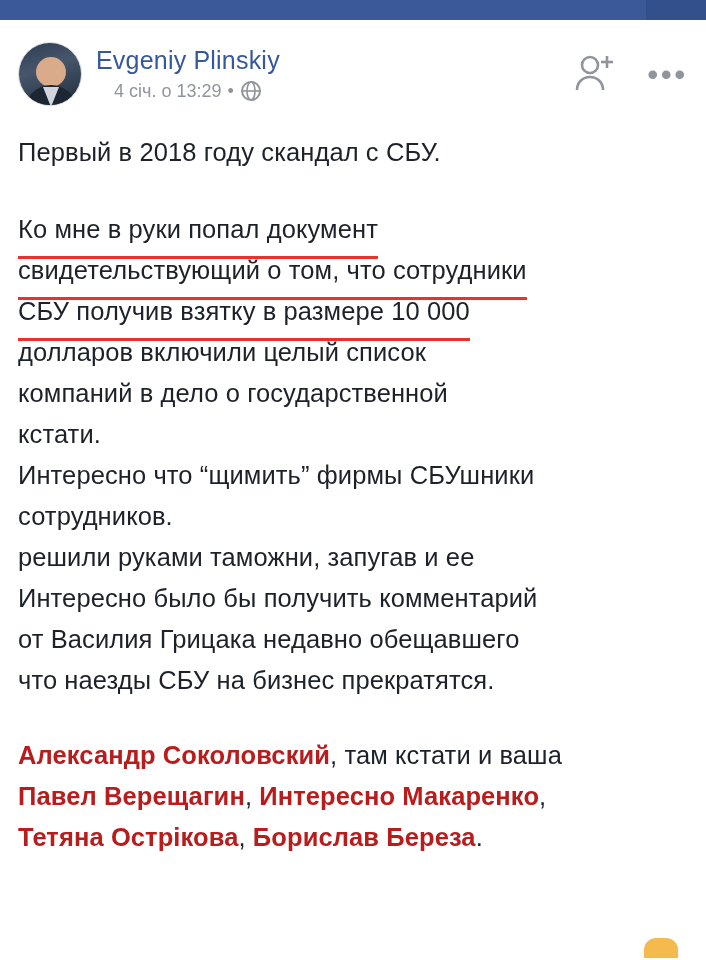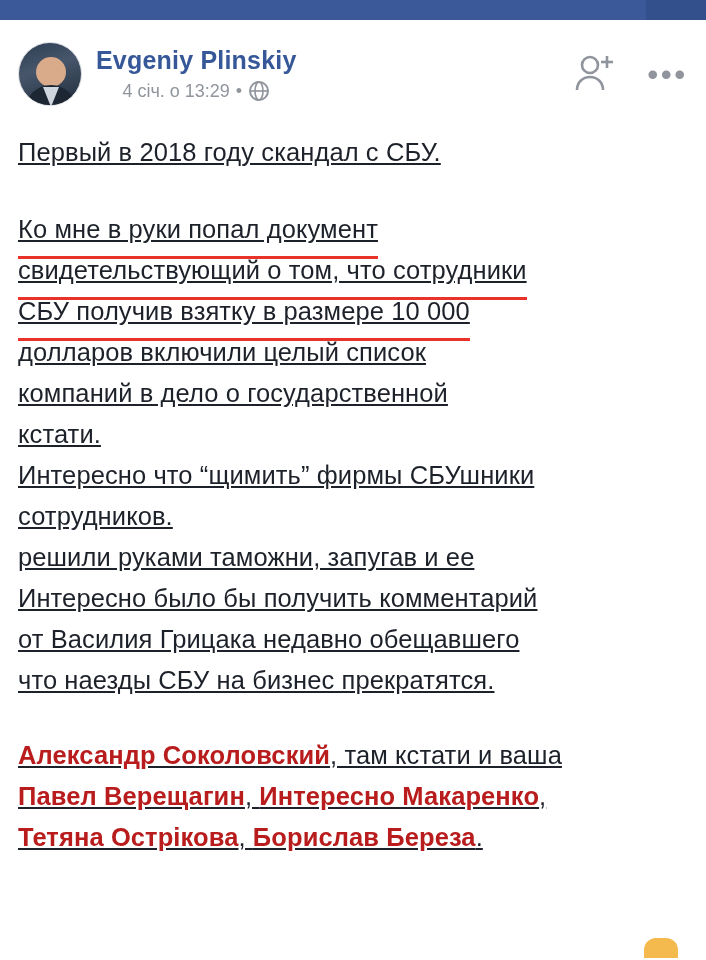--- a/index.html
+++ b/index.html
@@ -82,21 +82,21 @@
     height: 20px;
     background: #cfd6dd;
     clip-path: polygon(50% 100%, 0 0, 100% 0);
   }
   .name-block {
     margin-left: 14px;
     padding-top: 4px;
   }
   .author-name {
     font-size: 25px;
-    font-weight: bold;
+    font-weight: normal;
     color: #365899;
     letter-spacing: .2px;
     line-height: 28px;
   }
   .meta-line {
     display: flex;
     align-items: center;
     margin-top: 6px;
     color: #90949c;
     font-size: 18px;
@@ -125,21 +125,20 @@
     line-height: 20px;
     font-weight: bold;
   }
   
   .post-body {
     margin-top: 26px;
     font-size: 25.5px;
     line-height: 41px;
     color: #1d2129;
     letter-spacing: .1px;
-    text-decoration: underline;
   }
   .para { margin: 0; }
   .blank-line { height: 36px; }
   .hl {
     position: relative;
     display: inline;
     background-image: linear-gradient(to top, #e8322a 0, #e8322a 3px, transparent 3px);
     background-repeat: no-repeat;
     background-position: 0 100%;
     padding-bottom: 16px;

